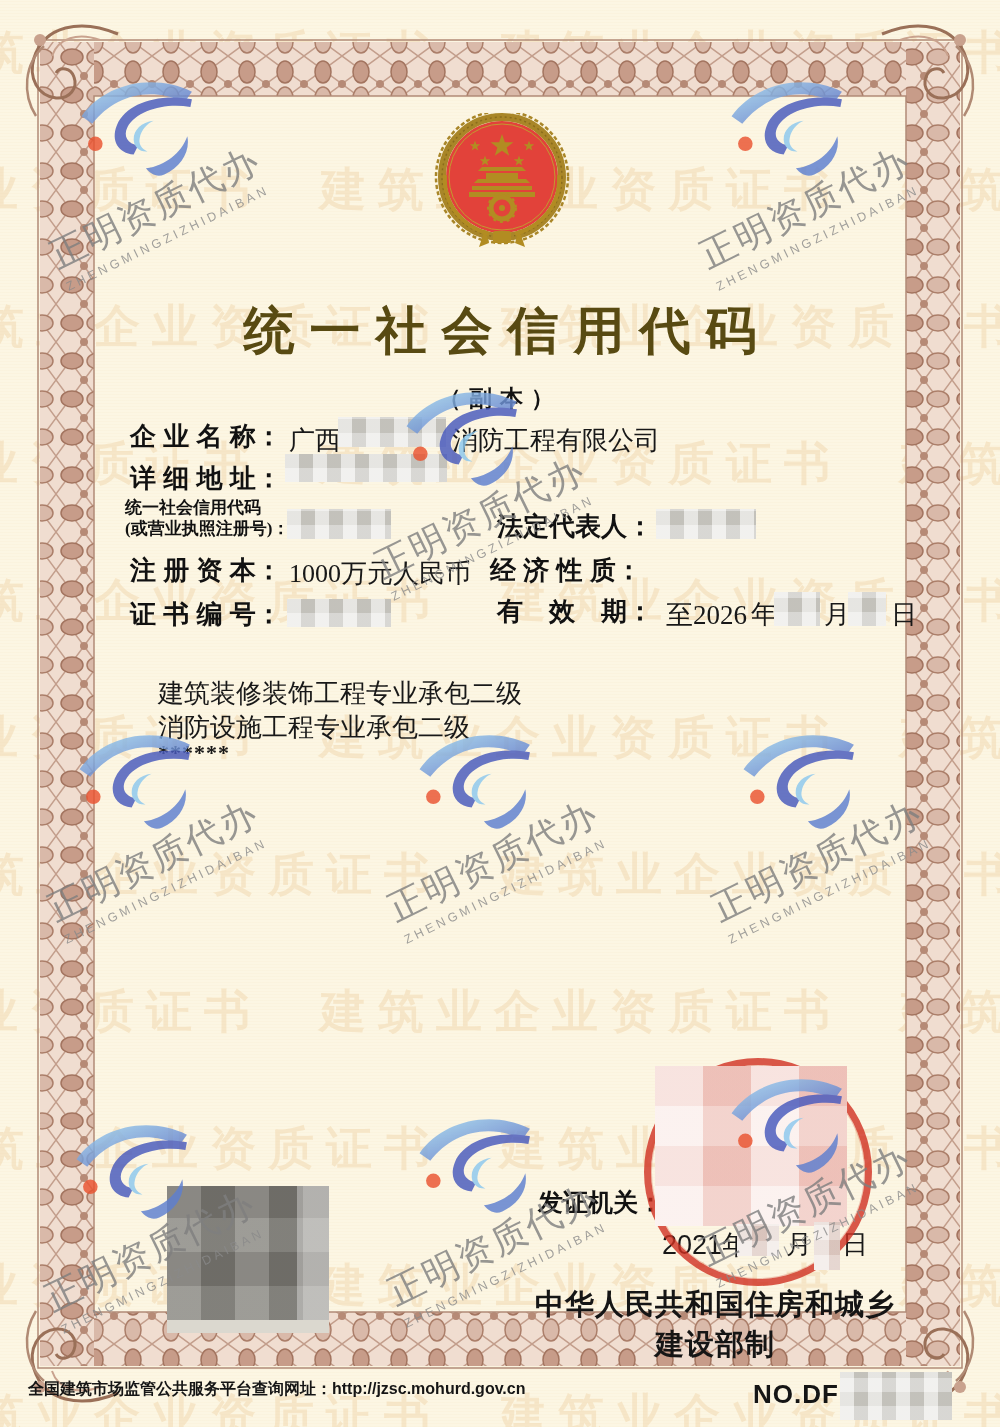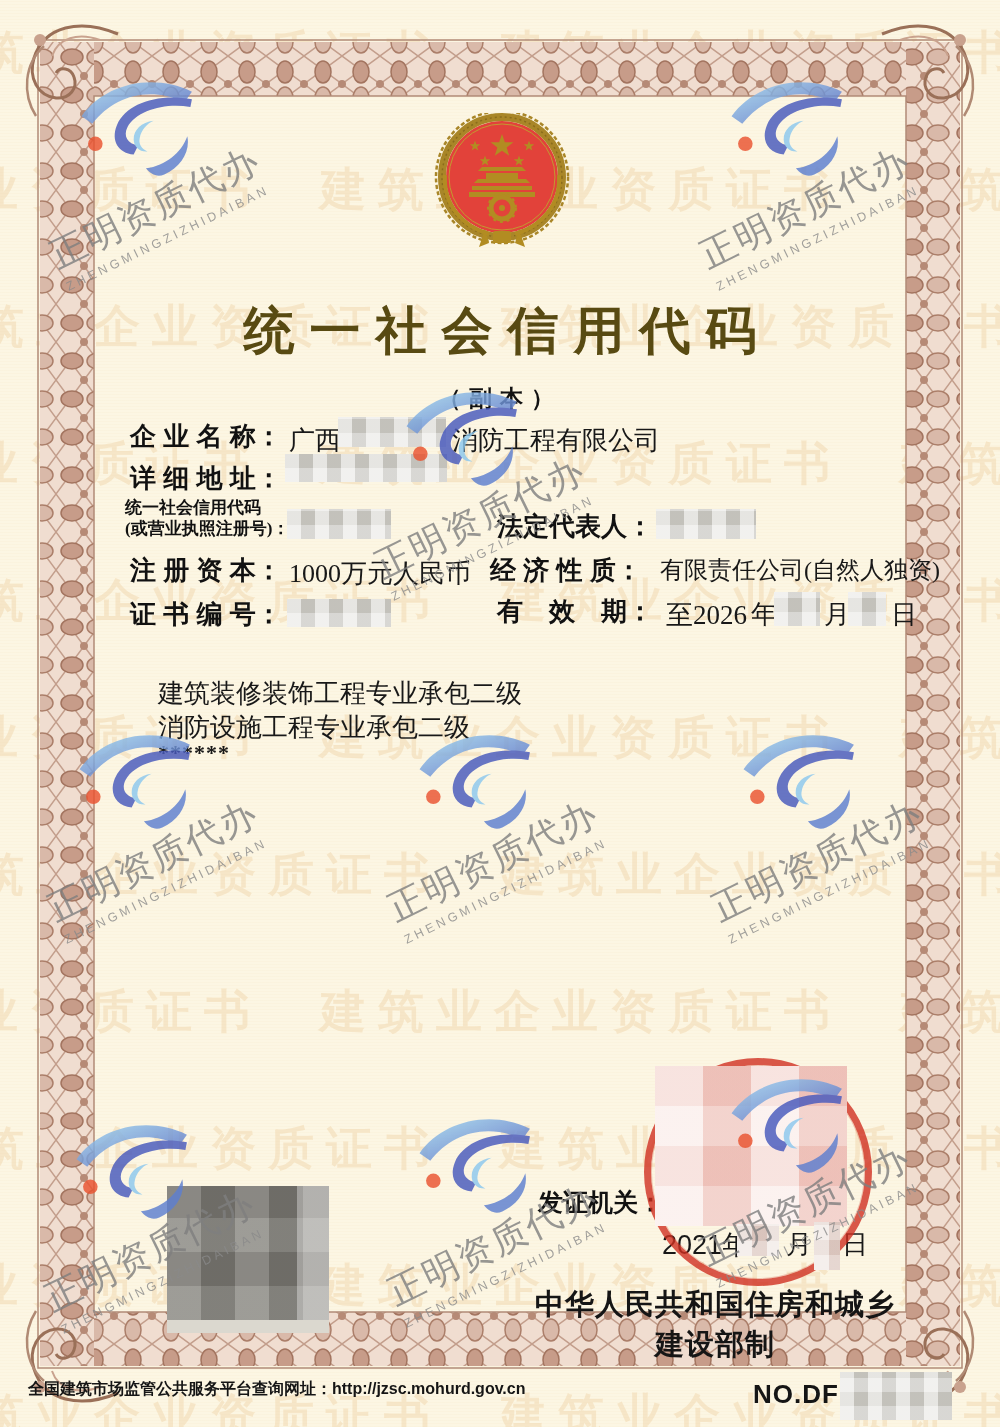--- a/index.html
+++ b/index.html
@@ -196,21 +196,20 @@
   <div class="label small-label" style="left:125px; top:517px">(或营业执照注册号)：</div>
   <div class="mz mz-light" style="left:287px; top:509px; width:104px; height:30px"></div>
 
   <div class="label" style="left:497px; top:509px">法定代表人：</div>
   <div class="mz mz-light" style="left:656px; top:509px; width:100px; height:30px"></div>
 
   <div class="label" style="left:130px; top:553px">注 册 资 本：</div>
   <div class="value" style="left:289px; top:556px">1000万元人民币</div>
 
   <div class="label" style="left:490px; top:553px">经 济 性 质：</div>
-  <div class="value" style="left:660px; top:554px; font-size:24px">有限责任公司(自然人独资)</div>
 
   <div class="label" style="left:130px; top:597px">证 书 编 号：</div>
   <div class="mz mz-light" style="left:287px; top:599px; width:104px; height:28px"></div>
 
   <div class="label" style="left:497px; top:594px">有　效　期：</div>
   <div class="value" style="left:666px; top:597px; font-size:27px">至2026</div>
   <div class="value" style="left:751px; top:597px">年</div>
   <div class="mz mz-light" style="left:774px; top:592px; width:46px; height:34px"></div>
   <div class="value" style="left:824px; top:597px">月</div>
   <div class="mz mz-light" style="left:848px; top:592px; width:38px; height:34px"></div>

